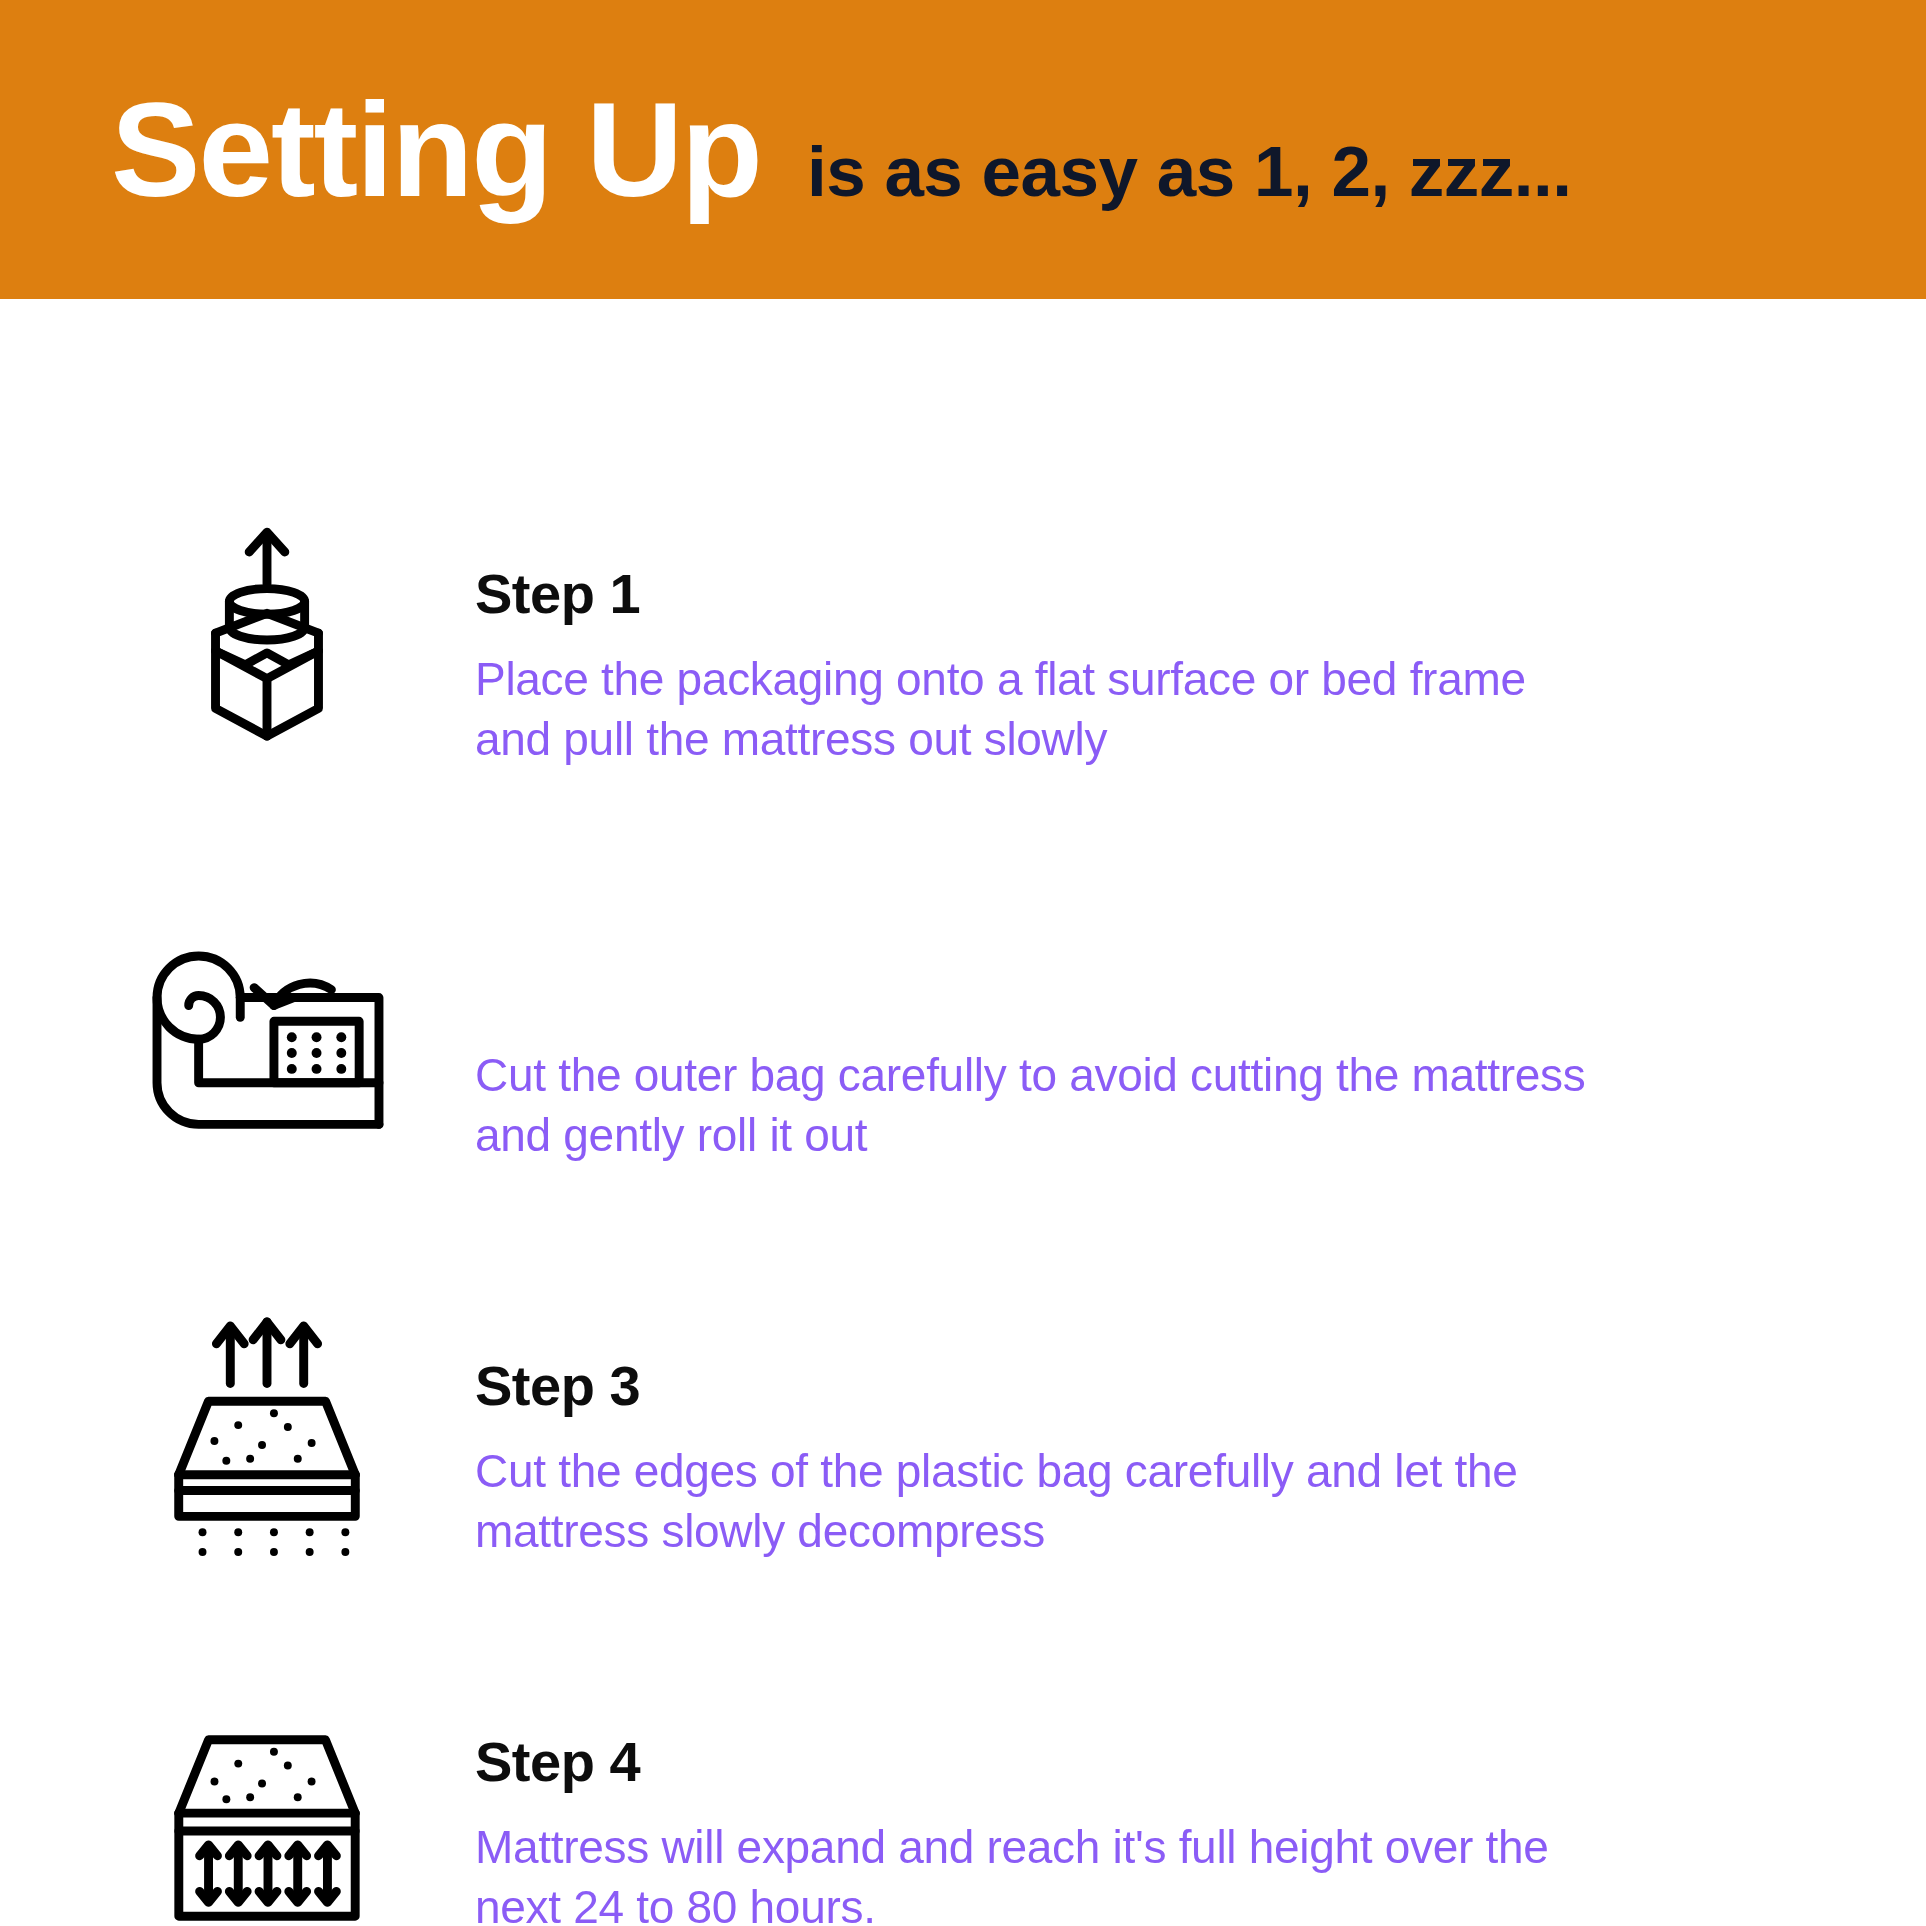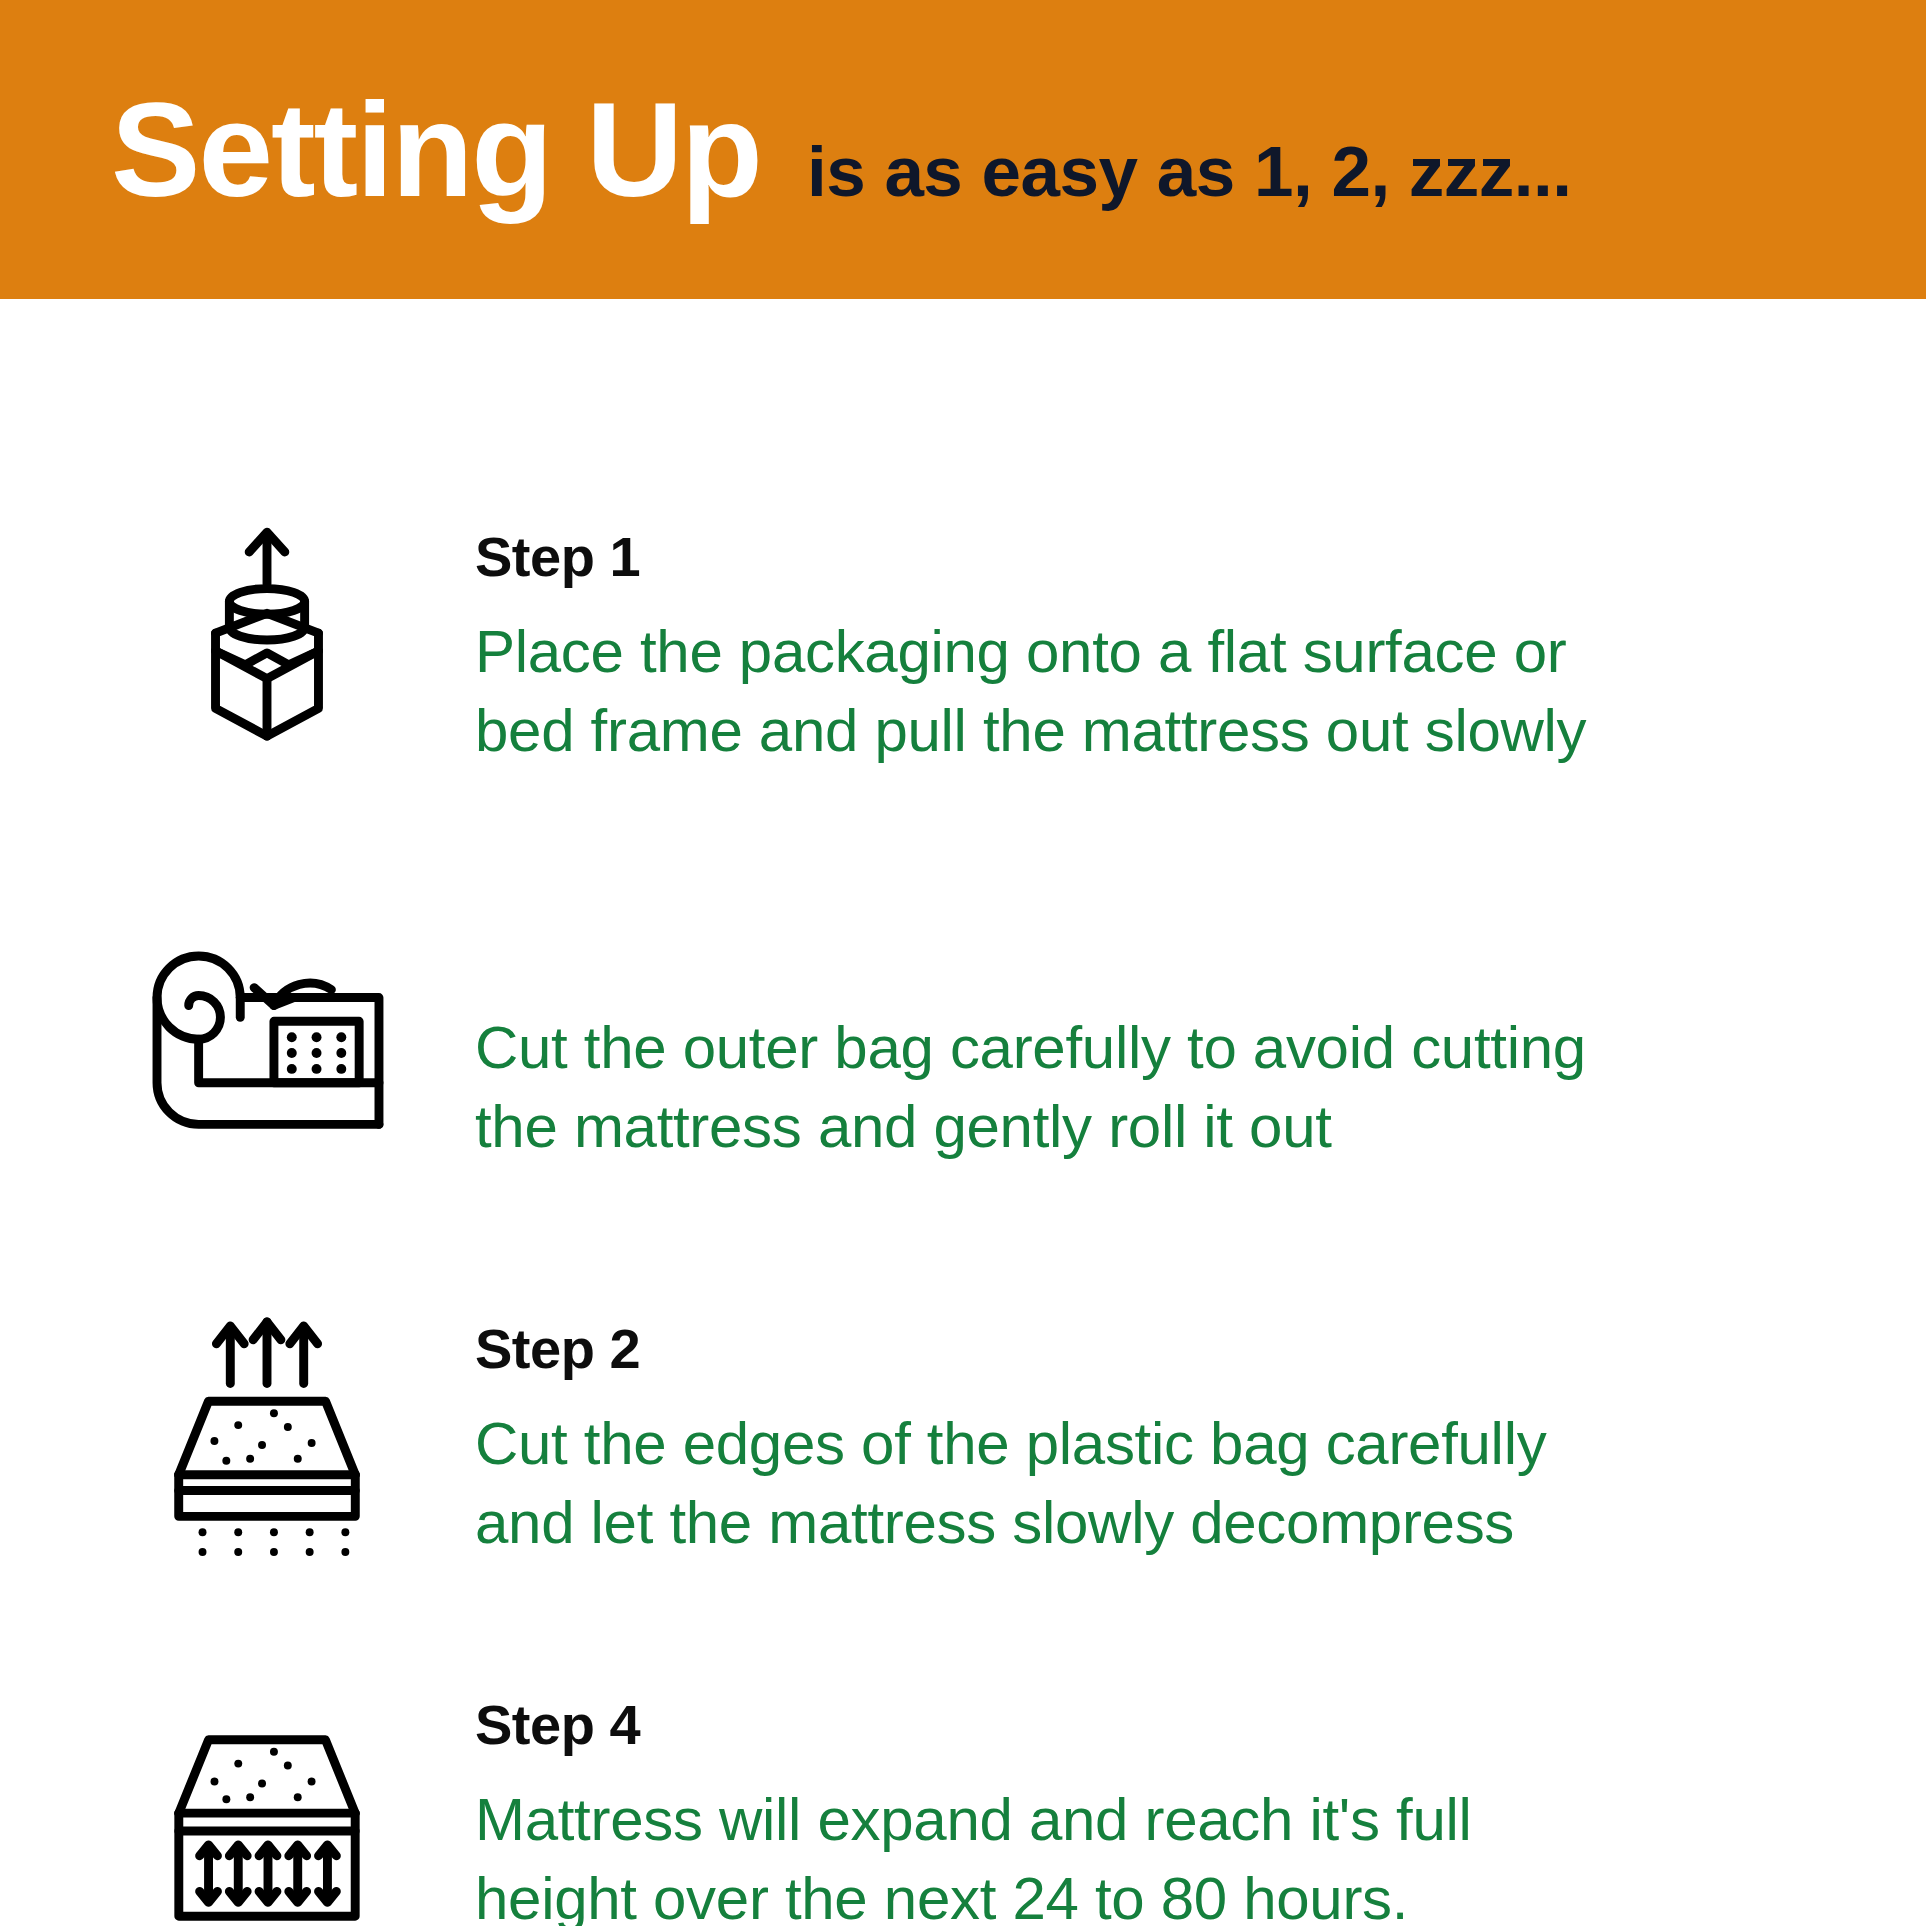--- a/index.html
+++ b/index.html
@@ -84,24 +84,24 @@
     line-height: 1.15;
     margin-bottom: 22px;
     color: #0d0d0d;
   }
   .step-head .note {
     font-weight: normal;
     font-size: 48px;
     letter-spacing: 0;
   }
   .step-body {
-    font-size: 60px;
+    font-size: 46px;
     line-height: 1.32;
     letter-spacing: -0.3px;
-    color: #15803d;
+    color: #8b5cf6;
     max-width: 1119px;
   }
 
   
   .row-1 { height: 416px; }
   .row-2 { height: 396px; }
   .row-3 { height: 396px; }
   .row-4 { height: 376px; }
   .row-1 .icon-cell { padding-top: 10px; }
   .row-2 .icon-cell { padding-top: 34px; }
@@ -229,21 +229,21 @@
               <circle cx="168" cy="220" r="4"></circle>
                 <circle cx="168" cy="240" r="4"></circle>
               <circle cx="204" cy="220" r="4"></circle>
                 <circle cx="204" cy="240" r="4"></circle>
             </g>
           </svg>
         </span>
       </div>
       <div class="text-cell">
         <div class="step-head">
-          <span>Step 2</span>
+          <span>Step 3</span>
         </div>
         <div class="step-body">Cut the edges of the plastic bag carefully and let the mattress slowly decompress</div>
       </div>
     </div>
 
     <div class="step-row row-4">
       <div class="icon-cell">
         <span>
           <svg width="248" height="218" viewBox="0 0 250 220" fill="none" stroke="#000000" stroke-width="9" stroke-linecap="round" stroke-linejoin="round">
 

